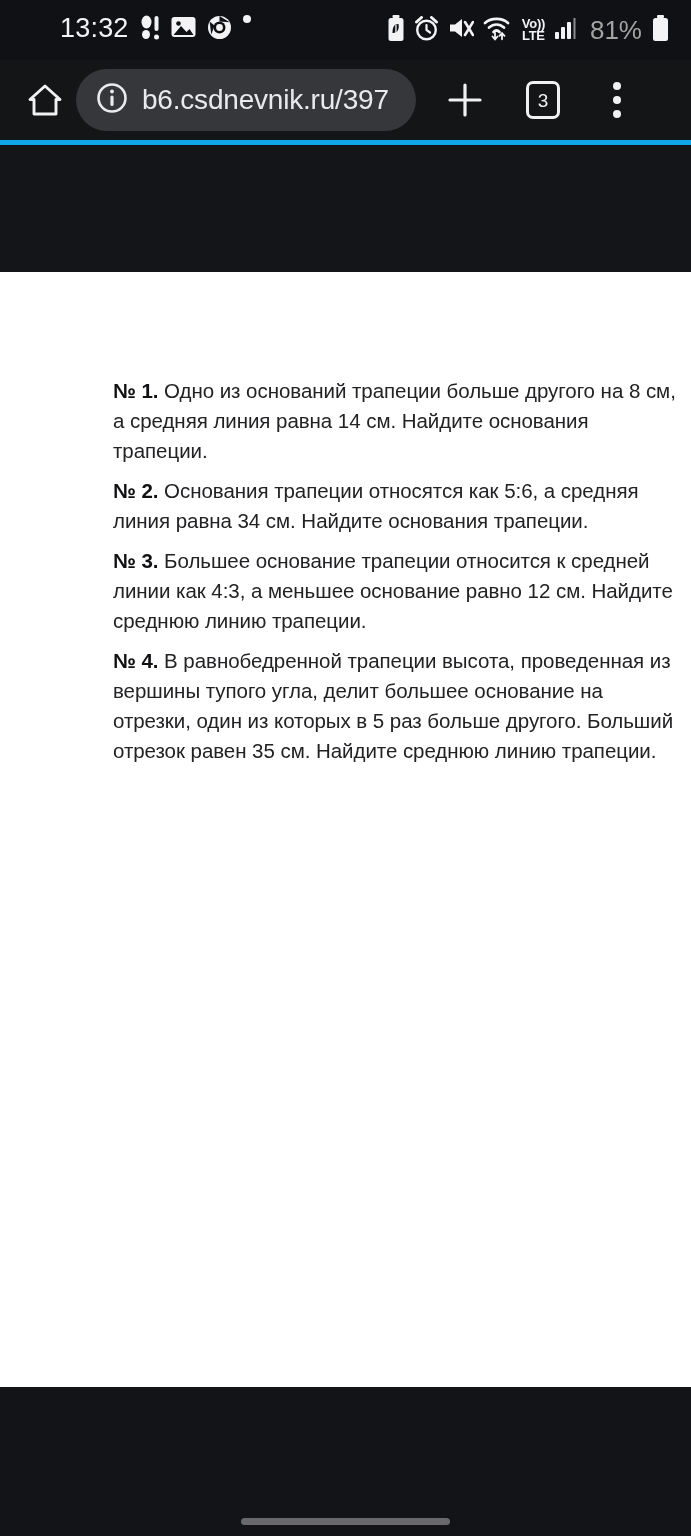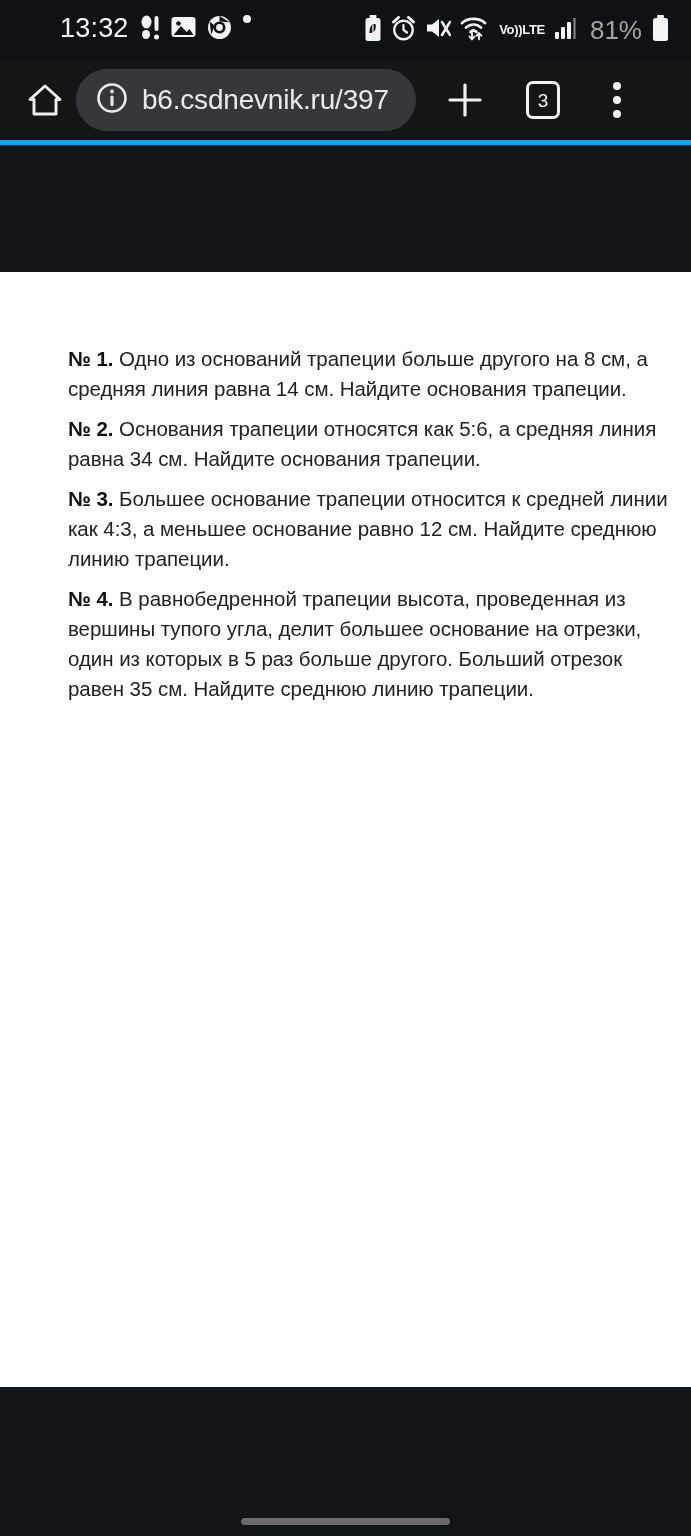--- a/index.html
+++ b/index.html
@@ -58,21 +58,21 @@
     line-height: 1;
   }
   .dot-indicator {
     width: 8px; height: 8px;
     border-radius: 50%;
     background: #f3f3f5;
     display: block;
   }
   .volte-box {
     display: flex;
-    flex-direction: row;
+    flex-direction: column;
     align-items: center;
     line-height: 0.92;
     color: #f3f3f5;
     font-size: 13px;
     font-weight: 700;
     letter-spacing: -0.3px;
   }
 
   
   .toolbar {
@@ -156,21 +156,22 @@
   
   .page {
     position: absolute;
     top: 272px; left: 0;
     width: 691px;
     height: 1115px;
     background: #ffffff;
     overflow: hidden;
   }
   .doc {
-    padding: 72px 9px 0 68px;
+    padding: 104px 9px 0 68px;
+    margin-left: 45px;
   }
   .task {
     color: #222225;
     font-size: 20.5px;
     line-height: 30px;
     margin-bottom: 10px;
     text-align: left;
     letter-spacing: -0.05px;
   }
   .task .num {

